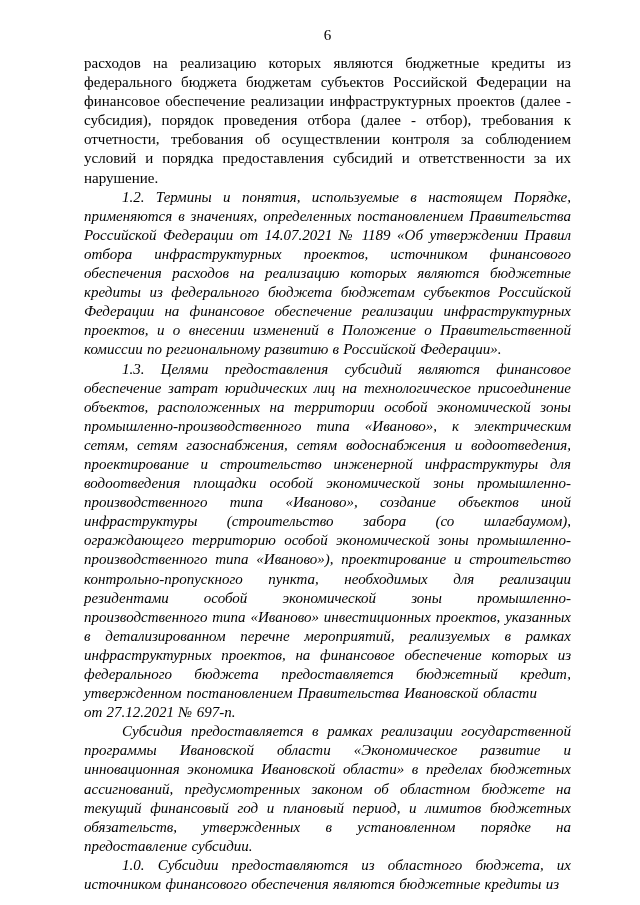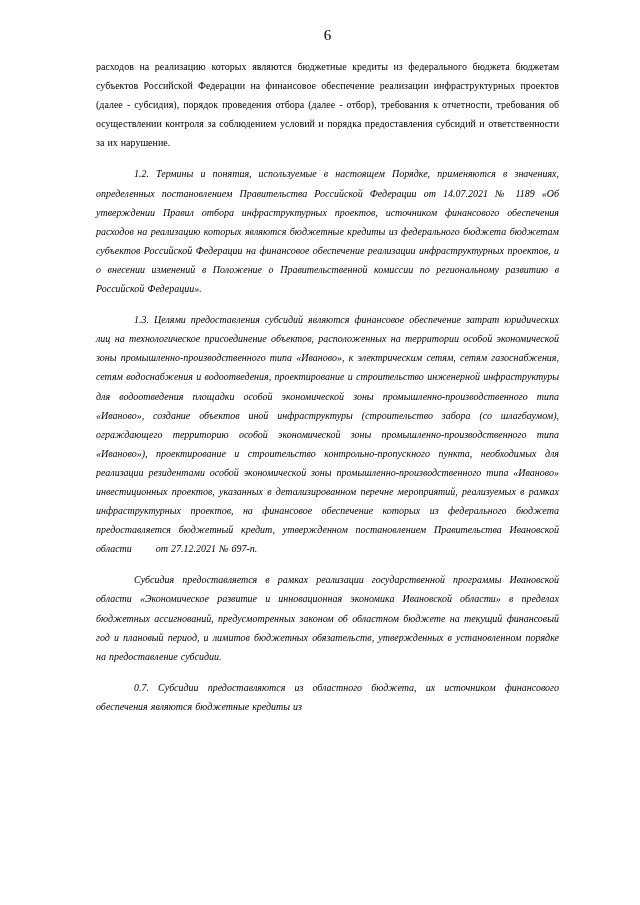--- a/index.html
+++ b/index.html
@@ -24,37 +24,37 @@
   .page-number {
     text-align: center;
     font-size: 15px;
     line-height: 19px;
     margin-bottom: 9px;
   }
   .content {
     width: 487px;
   }
   .para {
-    margin: 12px;
-    font-size: 10px;
+    margin: 0;
+    font-size: 15px;
     line-height: 19.1px;
     text-align: justify;
     text-justify: inter-word;
     word-spacing: 0.5px;
   }
   .para.indent {
     text-indent: 38px;
     font-style: italic;
   }
 </style>
 </head>
 <body>
 
 <div class="page">
   <div class="page-number">6</div>
   <div class="content">
       <p class="para">расходов на реализацию которых являются бюджетные кредиты из федерального бюджета бюджетам субъектов Российской Федерации на финансовое обеспечение реализации инфраструктурных проектов (далее - субсидия), порядок проведения отбора (далее - отбор), требования к отчетности, требования об осуществлении контроля за соблюдением условий и порядка предоставления субсидий и ответственности за их нарушение.</p>
       <p class="para indent">1.2. Термины и понятия, используемые в настоящем Порядке, применяются в значениях, определенных постановлением Правительства Российской Федерации от 14.07.2021 № 1189 «Об утверждении Правил отбора инфраструктурных проектов, источником финансового обеспечения расходов на реализацию которых являются бюджетные кредиты из федерального бюджета бюджетам субъектов Российской Федерации на финансовое обеспечение реализации инфраструктурных проектов, и о внесении изменений в Положение о Правительственной комиссии по региональному развитию в Российской Федерации».</p>
       <p class="para indent">1.3. Целями предоставления субсидий являются финансовое обеспечение затрат юридических лиц на технологическое присоединение объектов, расположенных на территории особой экономической зоны промышленно-производственного типа «Иваново», к электрическим сетям, сетям газоснабжения, сетям водоснабжения и водоотведения, проектирование и строительство инженерной инфраструктуры для водоотведения площадки особой экономической зоны промышленно-производственного типа «Иваново», создание объектов иной инфраструктуры (строительство забора (со шлагбаумом), ограждающего территорию особой экономической зоны промышленно-производственного типа «Иваново»), проектирование и строительство контрольно-пропускного пункта, необходимых для реализации резидентами особой экономической зоны промышленно-производственного типа «Иваново» инвестиционных проектов, указанных в детализированном перечне мероприятий, реализуемых в рамках инфраструктурных проектов, на финансовое обеспечение которых из федерального бюджета предоставляется бюджетный кредит, утвержденном постановлением Правительства Ивановской области &nbsp;&nbsp;&nbsp;&nbsp;&nbsp;&nbsp; от 27.12.2021 № 697-п.</p>
       <p class="para indent">Субсидия предоставляется в рамках реализации государственной программы Ивановской области «Экономическое развитие и инновационная экономика Ивановской области» в пределах бюджетных ассигнований, предусмотренных законом об областном бюджете на текущий финансовый год и плановый период, и лимитов бюджетных обязательств, утвержденных в установленном порядке на предоставление субсидии.</p>
-      <p class="para indent">0.7. Субсидии предоставляются из областного бюджета, их источником финансового обеспечения являются бюджетные кредиты из</p>
+      <p class="para indent">1.0. Субсидии предоставляются из областного бюджета, их источником финансового обеспечения являются бюджетные кредиты из</p>
     </div>
 </div>
 
 </body></html>

